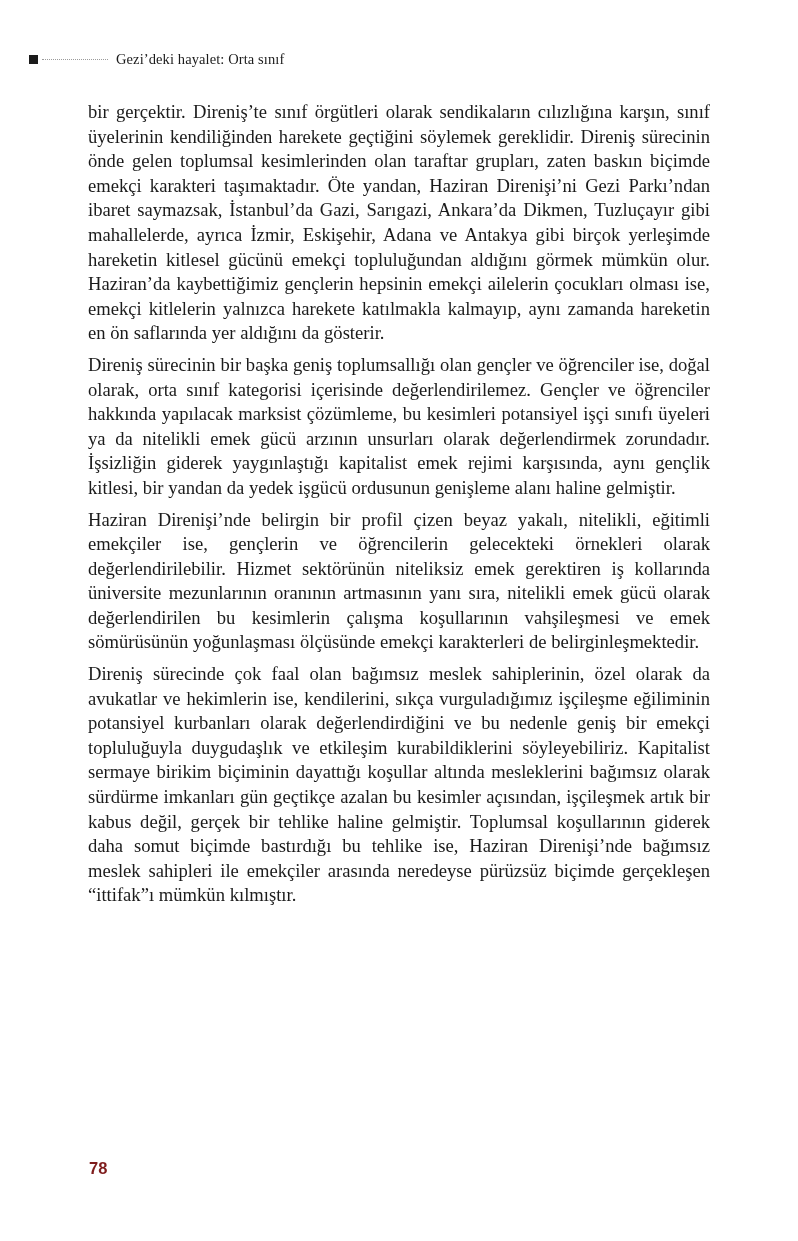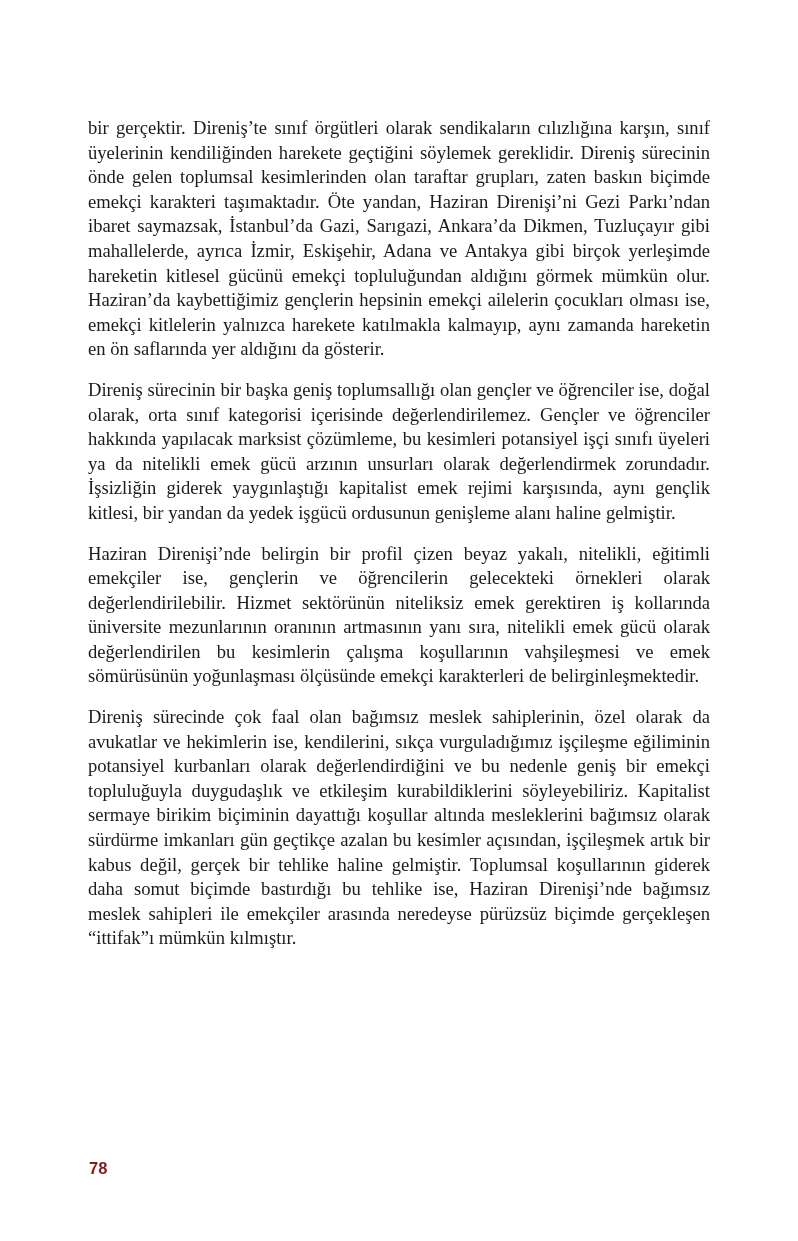--- a/index.html
+++ b/index.html
@@ -66,21 +66,21 @@
 
   
   .body-col {
     position: absolute;
     left: 88px;
     top: 100px;
     width: 622px;
   }
 
   .para {
-    margin: 16px 0 7px 0;
+    margin: 0 0 7px 0;
     font-size: 18.6px;
     line-height: 24.6px;
     text-align: justify;
     text-justify: inter-word;
     hyphens: none;
     -webkit-hyphens: none;
     color: #1b1b1b;
     word-spacing: 0.1px;
   }
 
@@ -98,20 +98,25 @@
     font-size: 16.5px;
     line-height: 1;
     color: #7f1d1d;
   }
 </style>
 </head>
 <body>
 
 <div class="page">
 
+  <div class="running-head">
+    <span class="head-marker"></span>
+    <span class="head-rule"></span>
+    <span class="head-title">Gezi’deki hayalet: Orta sınıf</span>
+  </div>
 
   <div class="body-col">
     <p class="para">bir gerçektir. Direniş’te sınıf örgütleri olarak sendikaların cılızlığına karşın, sınıf üyelerinin kendiliğinden harekete geçtiğini söylemek gereklidir. Direniş sürecinin önde gelen toplumsal kesimlerinden olan taraftar grupları, zaten baskın biçimde emekçi karakteri taşımaktadır. Öte yandan, Haziran Direnişi’ni Gezi Parkı’ndan ibaret saymazsak, İstanbul’da Gazi, Sarıgazi, Ankara’da Dikmen, Tuzluçayır gibi mahallelerde, ayrıca İzmir, Eskişehir, Adana ve Antakya gibi birçok yerleşimde hareketin kitlesel gücünü emekçi topluluğundan aldığını görmek mümkün olur. Haziran’da kaybettiğimiz gençlerin hepsinin emekçi ailelerin çocukları olması ise, emekçi kitlelerin yalnızca harekete katılmakla kalmayıp, aynı zamanda hareketin en ön saflarında yer aldığını da gösterir.</p>
     <p class="para">Direniş sürecinin bir başka geniş toplumsallığı olan gençler ve öğrenciler ise, doğal olarak, orta sınıf kategorisi içerisinde değerlendirilemez. Gençler ve öğrenciler hakkında yapılacak marksist çözümleme, bu kesimleri potansiyel işçi sınıfı üyeleri ya da nitelikli emek gücü arzının unsurları olarak değerlendirmek zorundadır. İşsizliğin giderek yaygınlaştığı kapitalist emek rejimi karşısında, aynı gençlik kitlesi, bir yandan da yedek işgücü ordusunun genişleme alanı haline gelmiştir.</p>
     <p class="para">Haziran Direnişi’nde belirgin bir profil çizen beyaz yakalı, nitelikli, eğitimli emekçiler ise, gençlerin ve öğrencilerin gelecekteki örnekleri olarak değerlendirilebilir. Hizmet sektörünün niteliksiz emek gerektiren iş kollarında üniversite mezunlarının oranının artmasının yanı sıra, nitelikli emek gücü olarak değerlendirilen bu kesimlerin çalışma koşullarının vahşileşmesi ve emek sömürüsünün yoğunlaşması ölçüsünde emekçi karakterleri de belirginleşmektedir.</p>
     <p class="para">Direniş sürecinde çok faal olan bağımsız meslek sahiplerinin, özel olarak da avukatlar ve hekimlerin ise, kendilerini, sıkça vurguladığımız işçileşme eğiliminin potansiyel kurbanları olarak değerlendirdiğini ve bu nedenle geniş bir emekçi topluluğuyla duygudaşlık ve etkileşim kurabildiklerini söyleyebiliriz. Kapitalist sermaye birikim biçiminin dayattığı koşullar altında mesleklerini bağımsız olarak sürdürme imkanları gün geçtikçe azalan bu kesimler açısından, işçileşmek artık bir kabus değil, gerçek bir tehlike haline gelmiştir. Toplumsal koşullarının giderek daha somut biçimde bastırdığı bu tehlike ise, Haziran Direnişi’nde bağımsız meslek sahipleri ile emekçiler arasında neredeyse pürüzsüz biçimde gerçekleşen “ittifak”ı mümkün kılmıştır.</p>
   </div>
 
   <div class="folio">78</div>
 

